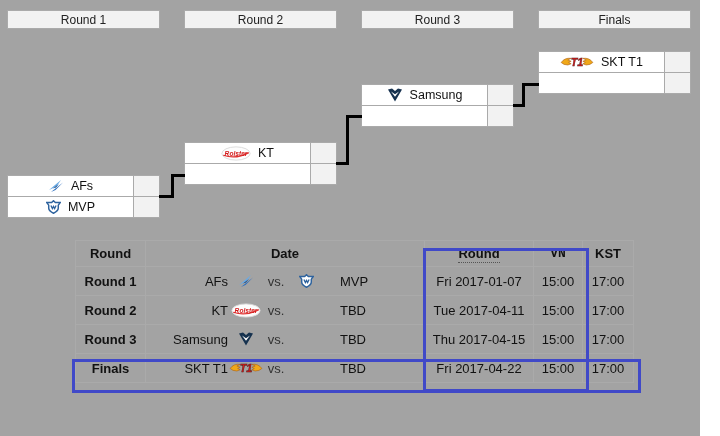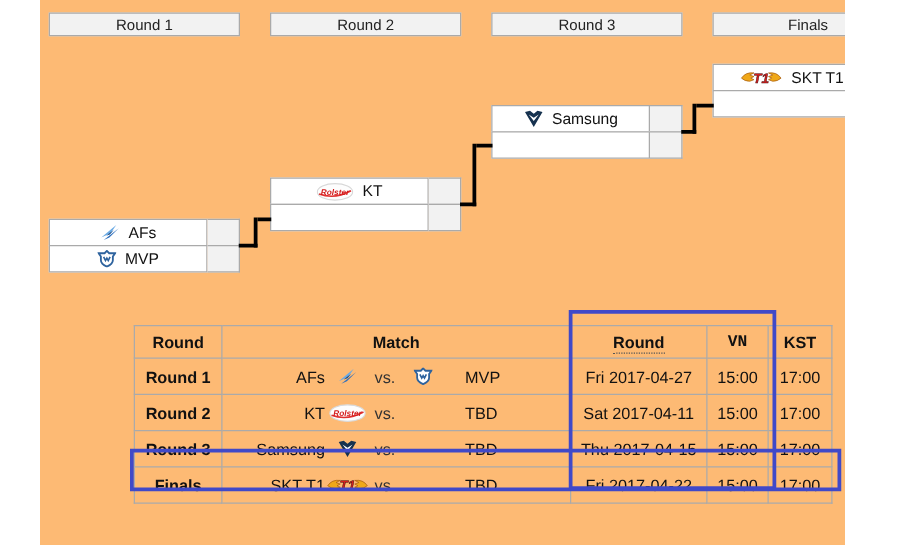--- a/index.html
+++ b/index.html
@@ -1,34 +1,34 @@
 <!DOCTYPE html>
 <html><head>
 <meta charset="utf-8">
 <style>
   html,body{margin:0;padding:0;background:#fff;}
-  .stage{position:relative;width:644px;height:436px;background:#fdba74;
-         font-family:"Liberation Sans",sans-serif;color:#111;overflow:hidden;margin-left:32px;}
+  .stage{position:relative;width:700px;height:436px;background:#a3a3a3;
+         font-family:"Liberation Sans",sans-serif;color:#111;overflow:hidden;}
 
   
   .round-header{position:absolute;width:153px;height:19px;box-sizing:border-box;
     background:#f2f2f2;border:1px solid #aaa;display:flex;align-items:center;
     justify-content:center;font-size:12px;color:#222;}
   .match{position:absolute;width:153px;}
   .trow{display:flex;height:22px;box-sizing:border-box;}
   .trow + .trow{margin-top:-1px;}
   .tcell{flex:1;box-sizing:border-box;background:#fff;border:1px solid #aaa;
     display:flex;align-items:center;justify-content:center;gap:7px;
     font-size:12.5px;color:#111;overflow:hidden;}
   .scell{width:26px;box-sizing:border-box;background:#f2f2f2;border:1px solid #aaa;
     border-left:none;font-size:12px;display:flex;align-items:center;justify-content:center;}
   .conn{position:absolute;background:#000;}
 
   
-  table.sched{position:absolute;left:75px;top:260px;border-collapse:collapse;
+  table.sched{position:absolute;left:75px;top:240px;border-collapse:collapse;
     table-layout:fixed;font-size:13px;color:#111;}
   .sched th,.sched td{border:1px solid #aaa;padding:0;text-align:center;
     overflow:hidden;white-space:nowrap;}
   .sched th{height:25px;font-weight:bold;}
   .sched td{height:28px;}
   .col-round{width:70px;} .col-match{width:279px;} .col-date{width:109px;}
   .col-vn{width:49px;} .col-kst{width:51px;}
   .round-cell{font-weight:bold;}
   .date-underline{border-bottom:1px dotted #555;padding-bottom:1px;}
   .vn-head{font-family:Liberation Mono, monospace;font-weight:bold;}
@@ -186,21 +186,21 @@
     <colgroup>
       <col class="col-round">
         <col class="col-match">
         <col class="col-date">
         <col class="col-vn">
         <col class="col-kst">
     </colgroup>
     <thead>
       <tr>
         <th>Round</th>
-        <th>Match</th>
+        <th>Date</th>
         <th><span class="date-underline">Round</span></th>
         <th class="vn-head">VN</th>
         <th>KST</th>
       </tr>
     </thead>
     <tbody>
       <tr>
         <td class="round-cell">Round 1</td>
         <td>
           <div class="mline">
@@ -215,42 +215,42 @@
             <span class="mvs">vs.</span>
             <span class="micon">
               <svg width="15" height="14" viewBox="0 0 20 19">
                 <path d="M10 1 L12.5 3.5 L19 3.5 L16.5 7 L16.5 11 Q16.5 15 10 18 Q3.5 15 3.5 11 L3.5 7 L1 3.5 L7.5 3.5 Z" fill="#ffffff" stroke="#2e639e" stroke-width="2"></path>
                 <path d="M6.5 7.5 L8.5 11.5 L10 8.8 L11.5 11.5 L13.5 7.5" fill="none" stroke="#2e639e" stroke-width="1.8"></path>
               </svg>
             </span>
             <span class="mright">MVP</span>
           </div>
         </td>
-        <td>Fri 2017-04-27</td>
+        <td>Fri 2017-01-07</td>
         <td>15:00</td>
         <td>17:00</td>
       </tr>
       <tr>
         <td class="round-cell">Round 2</td>
         <td>
           <div class="mline">
             <span class="mleft">KT</span>
             <span class="micon">
               <svg width="30" height="15" viewBox="0 0 34 17">
                 <ellipse cx="17" cy="8.5" rx="16" ry="7.5" fill="#fdfdfd" stroke="#d8d8d8" stroke-width="1"></ellipse>
                 <path d="M2.5 10.5 Q17 15.5 31.5 7.5" fill="none" stroke="#e03030" stroke-width="1.4"></path>
                 <text x="17" y="11.5" text-anchor="middle" font-family="Liberation Sans, sans-serif" font-size="7.5" font-weight="bold" font-style="italic" fill="#d31a1a">Rolster</text>
               </svg>
             </span>
             <span class="mvs">vs.</span>
             <span class="micon"></span>
             <span class="mright">TBD</span>
           </div>
         </td>
-        <td>Sat 2017-04-11</td>
+        <td>Tue 2017-04-11</td>
         <td>15:00</td>
         <td>17:00</td>
       </tr>
       <tr>
         <td class="round-cell">Round 3</td>
         <td>
           <div class="mline">
             <span class="mleft">Samsung</span>
             <span class="micon">
               <svg width="16" height="14" viewBox="0 0 16 14">

